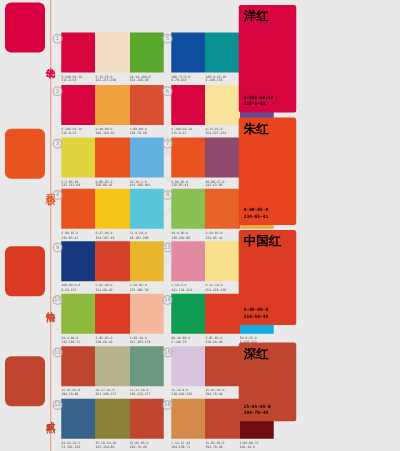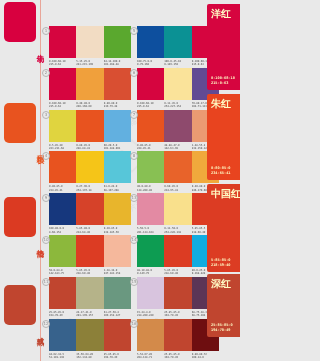--- a/index.html
+++ b/index.html
@@ -113,22 +113,21 @@
   
   .right{
     width:52px;flex:0 0 52px;
     position:relative;
     z-index:10;
   }
   .rpanel{
     position:absolute;
     left:3px;width:46px;
     border-radius:2px;
-    color:#fef9c3;
-    margin-left:16px;
+    color:#000000;
   }
   .rpanel .rname{
     position:absolute;left:4px;top:4px;
     font-size:10px;
     line-height:11px;
     font-weight:700;
     letter-spacing:0px;
     white-space:nowrap;
   }
   .rpanel .rcode{
@@ -525,21 +524,21 @@
             <div>215-0-63</div>
           </div>
         </div>
         <div class="rpanel" style="top: 94px; height: 86px; background: rgb(232, 68, 31);">
           <div class="rname">朱红</div>
           <div class="rcode">
             <div>0-80-85-0</div>
             <div>234-65-41</div>
           </div>
         </div>
-        <div class="rpanel" style="top: 184px; height: 88px; background: rgb(220, 60, 35);">
+        <div class="rpanel" style="top: 184px; height: 76px; background: rgb(220, 60, 35);">
           <div class="rname">中国红</div>
           <div class="rcode">
             <div>5-85-85-0</div>
             <div>218-59-40</div>
           </div>
         </div>
         <div class="rpanel" style="top: 274px; height: 63px; background: rgb(192, 69, 47);">
           <div class="rname">深红</div>
           <div class="rcode">
             <div>25-85-85-0</div>

